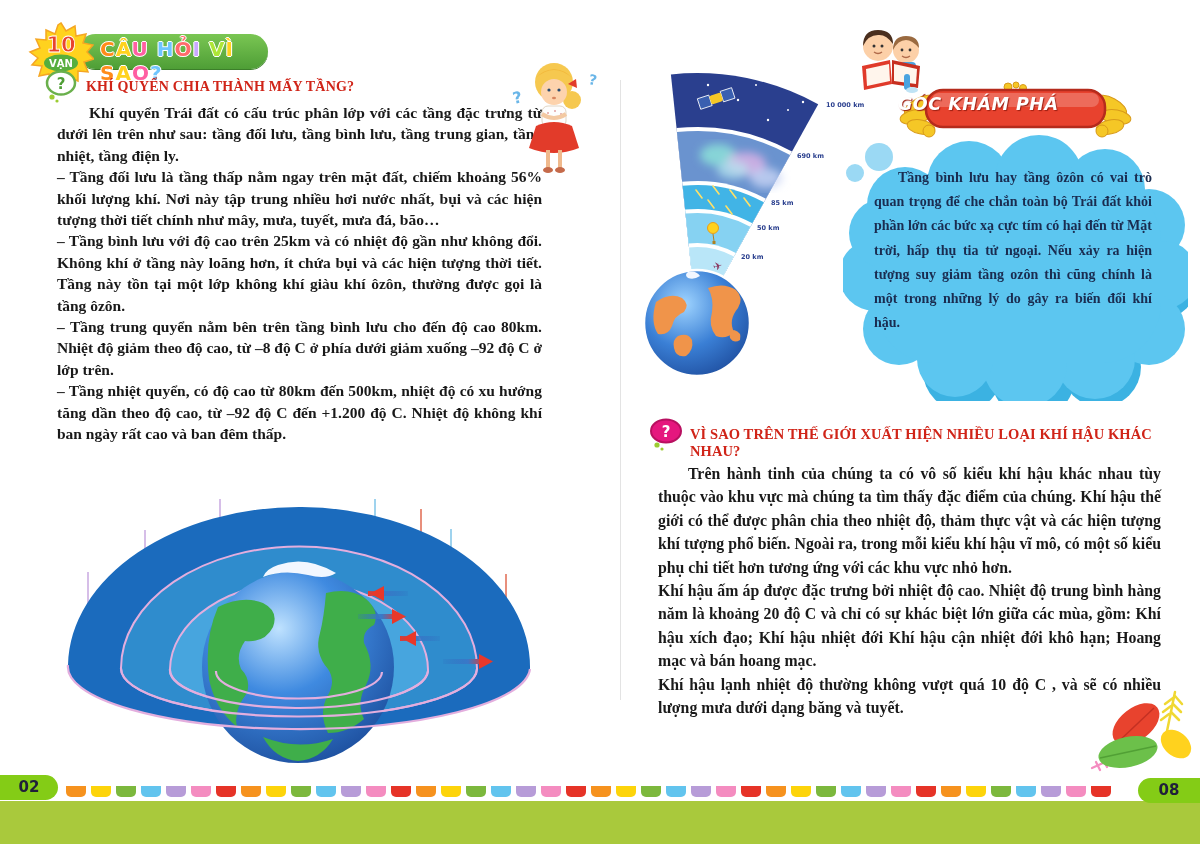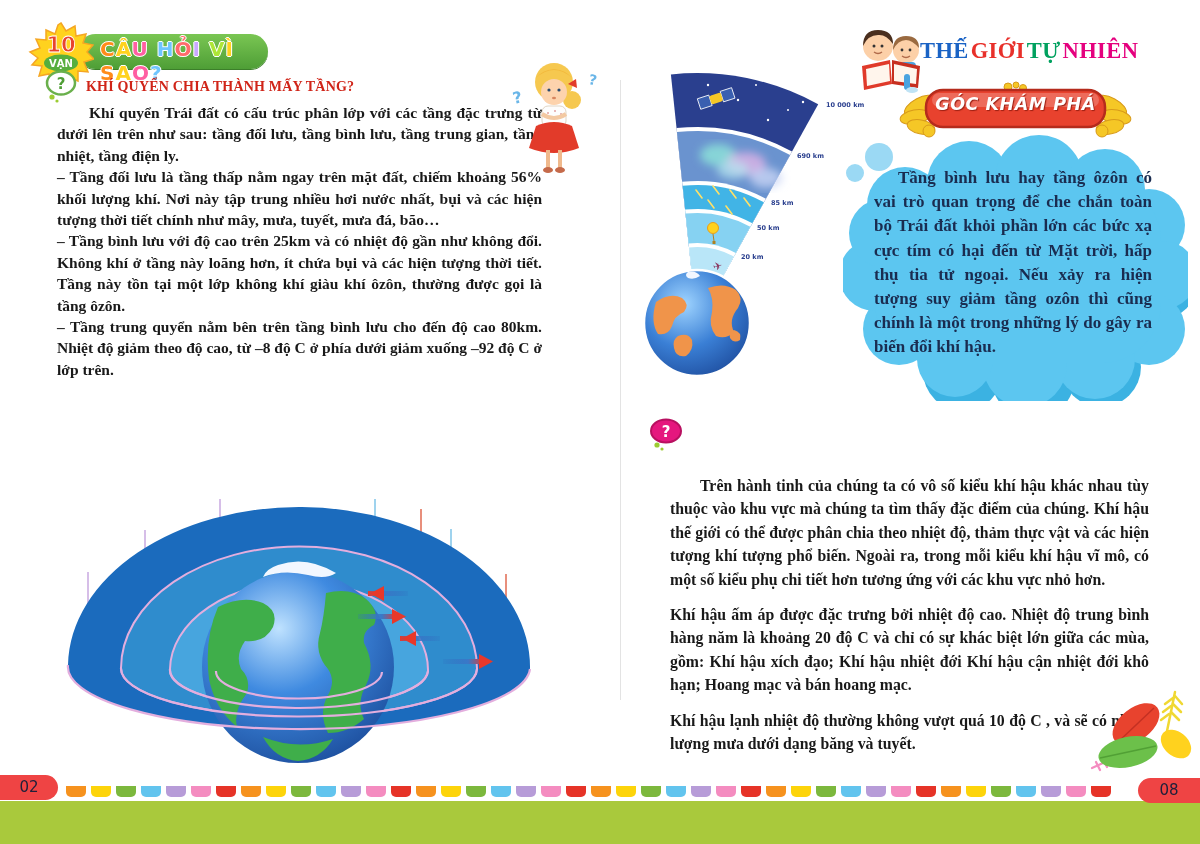--- a/index.html
+++ b/index.html
@@ -8,51 +8,51 @@
   .abs{position:absolute;}
 
   
   .q-heading{color:#d02418;font-weight:bold;font-size:14px;letter-spacing:.2px;}
   .body-block{font-size:15.5px;line-height:21.4px;font-weight:bold;color:#191919;
               text-align:justify;}
   .body-block p{margin:0;}
   .body-block p.indent{text-indent:32px;}
   .body-block-r{font-size:15.8px;line-height:23.4px;font-weight:bold;color:#191919;
               text-align:justify;}
-  .body-block-r p{margin:12px;}
+  .body-block-r p{margin:0;}
   .body-block-r p.indent{text-indent:30px;}
 
   
   #logo-banner-bg{position:absolute;left:50px;top:12px;width:190px;height:35px;border-radius:18px;
      background:linear-gradient(#7ac653,#4e9e36);box-shadow:0 1px 0 #3c7f2a;}
   #logo-banner-text{position:absolute;left:72px;top:15px;font-weight:bold;font-size:20px;
      letter-spacing:1px;font-family:"DejaVu Sans",sans-serif;
      text-shadow:-1px 0 #fff,1px 0 #fff,0 -1px #fff,0 1px #fff;}
 
   
   #page-title{font-weight:bold;font-size:22.5px;letter-spacing:.4px;}
   #page-title span{margin-right:2px;}
 
   
-  #banner-label{position:absolute;left:0;top:14px;width:100%;text-align:center;color:#fff;
+  #banner-label{position:absolute;left:0;top:14px;width:100%;text-align:left;color:#fff;
      font-style:italic;font-weight:bold;font-size:17.5px;letter-spacing:.5px;
      font-family:"DejaVu Sans",sans-serif;text-shadow:1px 1px 1px #9c1f12;}
 
   
-  #cloud-text{font-size:17px;line-height:24.2px;font-weight:bold;color:#1a2c50;
+  #cloud-text{font-size:14px;line-height:24.2px;font-weight:bold;color:#1a2c50;
      text-align:justify;text-indent:24px;}
 
   .q-heading-r{color:#d02418;font-weight:bold;font-size:14.5px;letter-spacing:.1px;}
 
   
   #footer-tab-strip{position:absolute;left:0;top:786px;width:1200px;height:12px;
      display:flex;gap:5px;padding-left:66px;box-sizing:border-box;}
   .tab{width:20px;height:11px;border-radius:0 0 5px 5px;flex:0 0 auto;}
   #green-strip{position:absolute;left:0;top:801px;width:1200px;height:43px;background:#a9c93c;}
-  .page-badge{position:absolute;background:#ef4444;color:#20203a;font-weight:normal;font-size:15px;
+  .page-badge{position:absolute;background:#84cc16;color:#20203a;font-weight:bold;font-size:15px;
      font-family:"DejaVu Sans",sans-serif;text-align:center;line-height:25px;height:25px;z-index:5;}
   #badge-02{left:0;top:775px;width:58px;border-radius:0 13px 13px 0;}
   #badge-03{left:1138px;top:778px;width:62px;border-radius:13px 0 0 13px;}
 
   #gutter-line{position:absolute;left:620px;top:80px;width:1px;height:620px;background:#e3e3e3;}
 </style>
 </head>
 <body>
 
 <div id="book">
@@ -76,20 +76,21 @@
     <circle cx="8" cy="27" r="2.6" fill="#9ccc33"></circle>
     <circle cx="13" cy="31" r="1.6" fill="#9ccc33"></circle>
   </svg>
   <div class="abs q-heading" style="left:86px;top:79px;">KHÍ QUYỂN CHIA THÀNH MẤY TẦNG?</div>
 
   <div class="abs body-block" style="left:57px;top:102px;width:485px;">
     <p class="indent">Khí quyển Trái đất có cấu trúc phân lớp với các tầng đặc trưng từ dưới lên trên như sau: tầng đối lưu, tầng bình lưu, tầng trung gian, tầng nhiệt, tầng điện ly.</p>
     <p>– Tầng đối lưu là tầng thấp nằm ngay trên mặt đất, chiếm khoảng 56% khối lượng khí. Nơi này tập trung nhiều hơi nước nhất, bụi và các hiện tượng thời tiết chính như mây, mưa, tuyết, mưa đá, bão…</p>
     <p>– Tầng bình lưu với độ cao trên 25km và có nhiệt độ gần như không đổi. Không khí ở tầng này loãng hơn, ít chứa bụi và các hiện tượng thời tiết. Tầng này tồn tại một lớp không khí giàu khí ôzôn, thường được gọi là tầng ôzôn.</p>
     <p>– Tầng trung quyển nằm bên trên tầng bình lưu cho đến độ cao 80km. Nhiệt độ giảm theo độ cao, từ –8 độ C ở phía dưới giảm xuống –92 độ C ở lớp trên.</p>
+    <p>– Tầng nhiệt quyển, có độ cao từ 80km đến 500km, nhiệt độ có xu hướng tăng dần theo độ cao, từ –92 độ C đến +1.200 độ C. Nhiệt độ không khí ban ngày rất cao và ban đêm thấp.</p>
   </div>
 
   <svg class="abs" style="left:506px;top:56px;" width="100" height="132" viewBox="0 0 100 132">
     <text x="8" y="48" font-family="DejaVu Sans,sans-serif" font-weight="bold" font-size="16" fill="#6ab6e8" transform="rotate(-12 8 48)">?</text>
     <text x="82" y="28" font-family="DejaVu Sans,sans-serif" font-weight="bold" font-size="14" fill="#6ab6e8" transform="rotate(10 82 28)">?</text>
     <circle cx="48" cy="26" r="19" fill="#f6c84f"></circle>
     <circle cx="66" cy="44" r="9" fill="#f6c84f"></circle>
     <circle cx="48" cy="36" r="13" fill="#fdd3ad"></circle>
     <circle cx="43" cy="34" r="1.6" fill="#2b4b6f"></circle>
     <circle cx="53" cy="34" r="1.6" fill="#2b4b6f"></circle>
@@ -176,21 +177,20 @@
     <path d="M54,34 q4,3 8,0" stroke="#b06a4a" stroke-width="1.4" fill="none"></path>
     <rect x="52" y="40" width="16" height="14" rx="4" fill="#4aa3e0"></rect>
     <path d="M14,44 L42,38 L44,62 L16,68 Z" fill="#e03a2a"></path>
     <path d="M44,38 L72,44 L70,66 L44,62 Z" fill="#c72f20"></path>
     <path d="M18,47 L41,42 L42,59 L19,64 Z" fill="#fff5ec"></path>
     <path d="M46,42 L69,47 L68,62 L46,59 Z" fill="#fff5ec"></path>
     <rect x="56" y="52" width="6" height="16" rx="3" fill="#4aa3e0"></rect>
     <ellipse cx="64" cy="68" rx="6" ry="3" fill="#bfe3f5"></ellipse>
   </svg>
 
-  <div class="abs" id="page-title" style="left:920px;top:38px;"><span style="color: rgb(26, 99, 197);">THẾ</span><span style="color: rgb(232, 48, 42);">GIỚI</span><span style="color: rgb(0, 161, 95);">TỰ</span><span style="color: rgb(229, 0, 126);">NHIÊN</span></div>
 
   <div class="abs" style="left:898px;top:80px;width:235px;height:58px;">
     <svg width="235" height="58" viewBox="0 0 235 58">
       <g fill="#f5c726" stroke="#d89a1a" stroke-width="1">
         <ellipse cx="22" cy="26" rx="17" ry="8" transform="rotate(-28 22 26)"></ellipse>
         <ellipse cx="17" cy="37" rx="15" ry="7" transform="rotate(-10 17 37)"></ellipse>
         <ellipse cx="23" cy="47" rx="14" ry="7" transform="rotate(12 23 47)"></ellipse>
         <circle cx="31" cy="51" r="6"></circle>
         <ellipse cx="213" cy="26" rx="17" ry="8" transform="rotate(28 213 26)"></ellipse>
         <ellipse cx="218" cy="37" rx="15" ry="7" transform="rotate(10 218 37)"></ellipse>
@@ -312,20 +312,21 @@
     </g>
   </svg>
   <div class="abs" id="cloud-text" style="left:874px;top:166px;width:278px;">Tầng bình lưu hay tầng ôzôn có vai trò quan trọng để che chắn toàn bộ Trái đất khỏi phần lớn các bức xạ cực tím có hại đến từ Mặt trời, hấp thụ tia tử ngoại. Nếu xảy ra hiện tượng suy giảm tầng ozôn thì cũng chính là một trong những lý do gây ra biến đổi khí hậu.</div>
 
   <svg class="abs" style="left:648px;top:418px;" width="38" height="34" viewBox="0 0 38 34">
     <ellipse cx="18" cy="13" rx="15" ry="11.5" fill="#e5177e" stroke="#b81060" stroke-width="2"></ellipse>
     <text x="18" y="19" text-anchor="middle" font-family="DejaVu Sans,sans-serif" font-weight="bold" font-size="15" fill="#ffffff">?</text>
     <circle cx="9" cy="27" r="2.6" fill="#9ccc33"></circle>
     <circle cx="14" cy="31" r="1.6" fill="#9ccc33"></circle>
   </svg>
+  <div class="abs q-heading-r" style="left:690px;top:426px;width:480px;">VÌ SAO TRÊN THẾ GIỚI XUẤT HIỆN NHIỀU LOẠI KHÍ HẬU KHÁC NHAU?</div>
 
   <div class="abs body-block-r" style="left:658px;top:462px;width:503px;">
     <p class="indent">Trên hành tinh của chúng ta có vô số kiểu khí hậu khác nhau tùy thuộc vào khu vực mà chúng ta tìm thấy đặc điểm của chúng. Khí hậu thế giới có thể được phân chia theo nhiệt độ, thảm thực vật và các hiện tượng khí tượng phổ biến. Ngoài ra, trong mỗi kiểu khí hậu vĩ mô, có một số kiểu phụ chi tiết hơn tương ứng với các khu vực nhỏ hơn.</p>
     <p>Khí hậu ấm áp được đặc trưng bởi nhiệt độ cao. Nhiệt độ trung bình hàng năm là khoảng 20 độ C và chỉ có sự khác biệt lớn giữa các mùa, gồm: Khí hậu xích đạo; Khí hậu nhiệt đới Khí hậu cận nhiệt đới khô hạn; Hoang mạc và bán hoang mạc.</p>
     <p>Khí hậu lạnh nhiệt độ thường không vượt quá 10 độ C , và sẽ có nhiều lượng mưa dưới dạng băng và tuyết.</p>
   </div>
 
   <svg class="abs" style="left:1078px;top:686px;z-index:1;" width="122" height="104" viewBox="0 0 122 104">
     <g stroke="#f0d832" stroke-width="2.5" stroke-linecap="round">
       <line x1="97" y1="6" x2="88" y2="50"></line>

